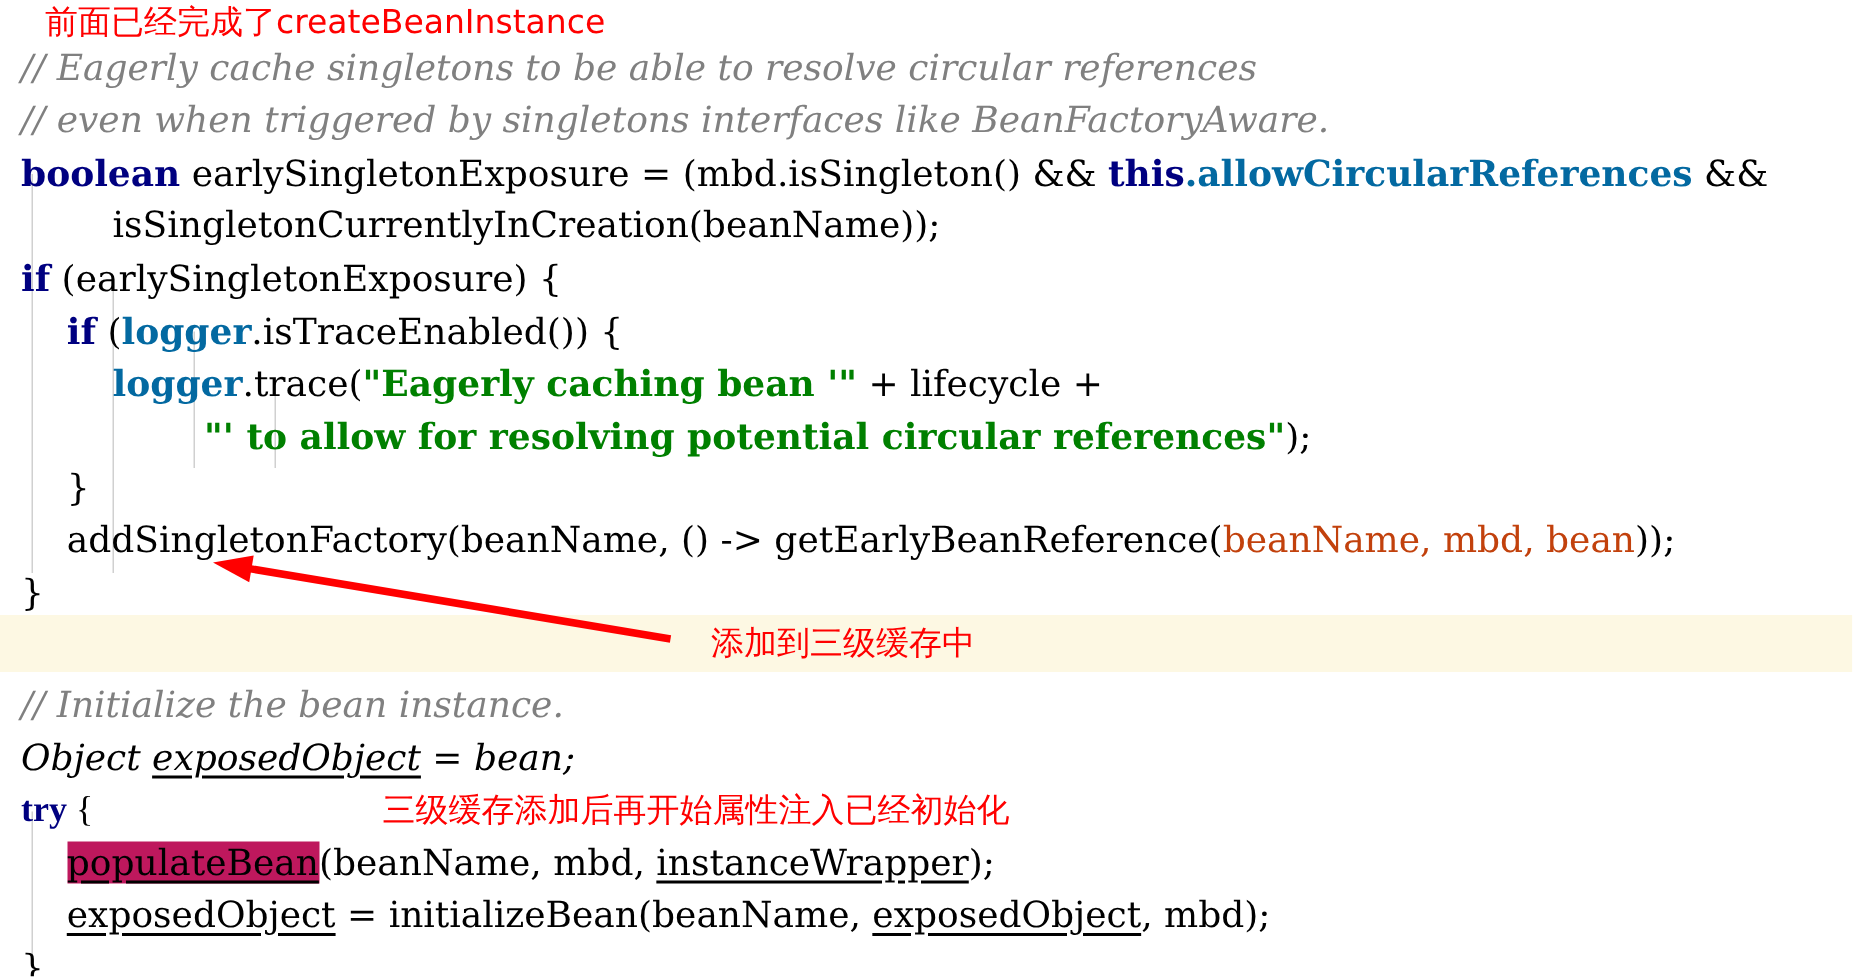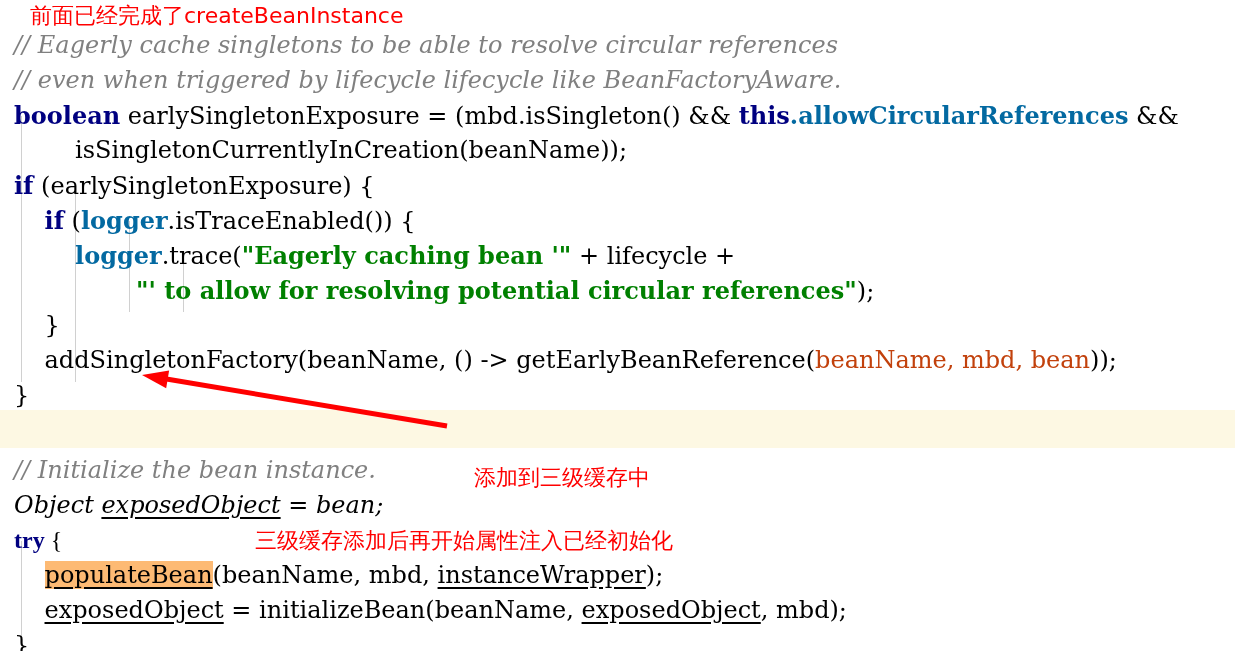--- a/index.html
+++ b/index.html
@@ -44,21 +44,21 @@
   }
 
   
   .kw       { color: #000080; font-weight: bold; }
   .cmt      { color: #808080; font-style: italic; }
   .str      { color: #008000; font-weight: bold; }
   .fieldb   { color: #0369a1; font-weight: bold; }
   .param    { color: #c2410c; }
   .plain    { color: #000000; }
   .u        { text-decoration: underline; text-underline-offset: 4px; }
-  .hl-lav   { background: #fdba74; }
+  .hl-lav   { background: #be185d; }
 
   
   .guide {
     position: absolute;
     width: 1px;
     background: #d0d0d0;
   }
 
   
   .annot {
@@ -90,41 +90,41 @@
   <div id="guides">
       <div class="guide" style="left: 21px; top: 116px; height: 266px;"></div>
       <div class="guide" style="left: 75px; top: 186px; height: 196px;"></div>
       <div class="guide" style="left: 129px; top: 221px; height: 91px;"></div>
       <div class="guide" style="left: 183px; top: 256px; height: 56px;"></div>
       <div class="guide" style="left: 21px; top: 541px; height: 96px;"></div>
     </div>
 
   <div class="code" id="code">
       <div class="line" style="top: 28px;"><span class="cmt">// Eagerly cache singletons to be able to resolve circular references</span></div>
-      <div class="line" style="top: 63px;"><span class="cmt">// even when triggered by lifecycle lifecycle like BeanFactoryAware.</span></div>
+      <div class="line" style="top: 63px;"><span class="cmt">// even when triggered by singletons interfaces like BeanFactoryAware.</span></div>
       <div class="line" style="top: 98px;"><span class="kw">boolean</span><span class="plain"> earlySingletonExposure = (mbd.isSingleton() &amp;&amp; </span><span class="kw">this</span><span class="fieldb">.allowCircularReferences</span><span class="plain"> &amp;&amp;</span></div>
       <div class="line" style="top: 133px;"><span class="plain">        isSingletonCurrentlyInCreation(beanName));</span></div>
       <div class="line" style="top: 168px;"><span class="kw">if</span><span class="plain"> (earlySingletonExposure) {</span></div>
       <div class="line" style="top: 203px;"><span class="plain">    </span><span class="kw">if</span><span class="plain"> (</span><span class="fieldb">logger</span><span class="plain">.isTraceEnabled()) {</span></div>
       <div class="line" style="top: 238px;"><span class="plain">        </span><span class="fieldb">logger</span><span class="plain">.trace(</span><span class="str">"Eagerly caching bean '"</span><span class="plain"> + lifecycle +</span></div>
       <div class="line" style="top: 273px;"><span class="plain">                </span><span class="str">"' to allow for resolving potential circular references"</span><span class="plain">);</span></div>
       <div class="line" style="top: 308px;"><span class="plain">    }</span></div>
       <div class="line" style="top: 343px;"><span class="plain">    addSingletonFactory(beanName, () -&gt; getEarlyBeanReference(</span><span class="param">beanName, mbd, bean</span><span class="plain">));</span></div>
       <div class="line" style="top: 378px;"><span class="plain">}</span></div>
       <div class="line" style="top: 453px;"><span class="cmt">// Initialize the bean instance.</span></div>
       <div class="line" style="top: 488px; font-style: italic;"><span class="plain">Object </span><span class="plain u">exposedObject</span><span class="plain"> = bean;</span></div>
       <div class="line" style="top: 523px; font-family: Liberation Serif, serif;"><span class="kw">try</span><span class="plain"> {</span></div>
       <div class="line" style="top: 558px;"><span class="plain">    </span><span class="plain u hl-lav">populateBean</span><span class="plain">(beanName, mbd, </span><span class="plain u">instanceWrapper</span><span class="plain">);</span></div>
       <div class="line" style="top: 593px;"><span class="plain">    </span><span class="plain u">exposedObject</span><span class="plain"> = initializeBean(beanName, </span><span class="plain u">exposedObject</span><span class="plain">, mbd);</span></div>
       <div class="line" style="top: 628px;"><span class="plain">}</span></div>
     </div>
 
   <div id="annots">
       <div class="annot" style="left: 30px; top: 5px; color: rgb(255, 0, 0);">前面已经完成了createBeanInstance</div>
-      <div class="annot" style="left: 474px; top: 419px; color: rgb(255, 0, 0); margin-top: 48px;">添加到三级缓存中</div>
+      <div class="annot" style="left: 474px; top: 419px; color: rgb(255, 0, 0);">添加到三级缓存中</div>
       <div class="annot" style="left: 255px; top: 530px; color: rgb(255, 0, 0);">三级缓存添加后再开始属性注入已经初始化</div>
     </div>
 
   <svg class="arrow-svg" id="arrow-layer" viewBox="0 0 1235 651" xmlns="http://www.w3.org/2000/svg">
       <line x1="447" y1="426" x2="160.4636555210287" y2="378.0873653494179" stroke="#ff0000" stroke-width="5" stroke-linecap="butt"></line>
       <polygon points="142,375 169.12827626557197,370.41124996771407 166.1596557372855,388.1647648917801" fill="#ff0000"></polygon>
     </svg>
 
 </div>
 

